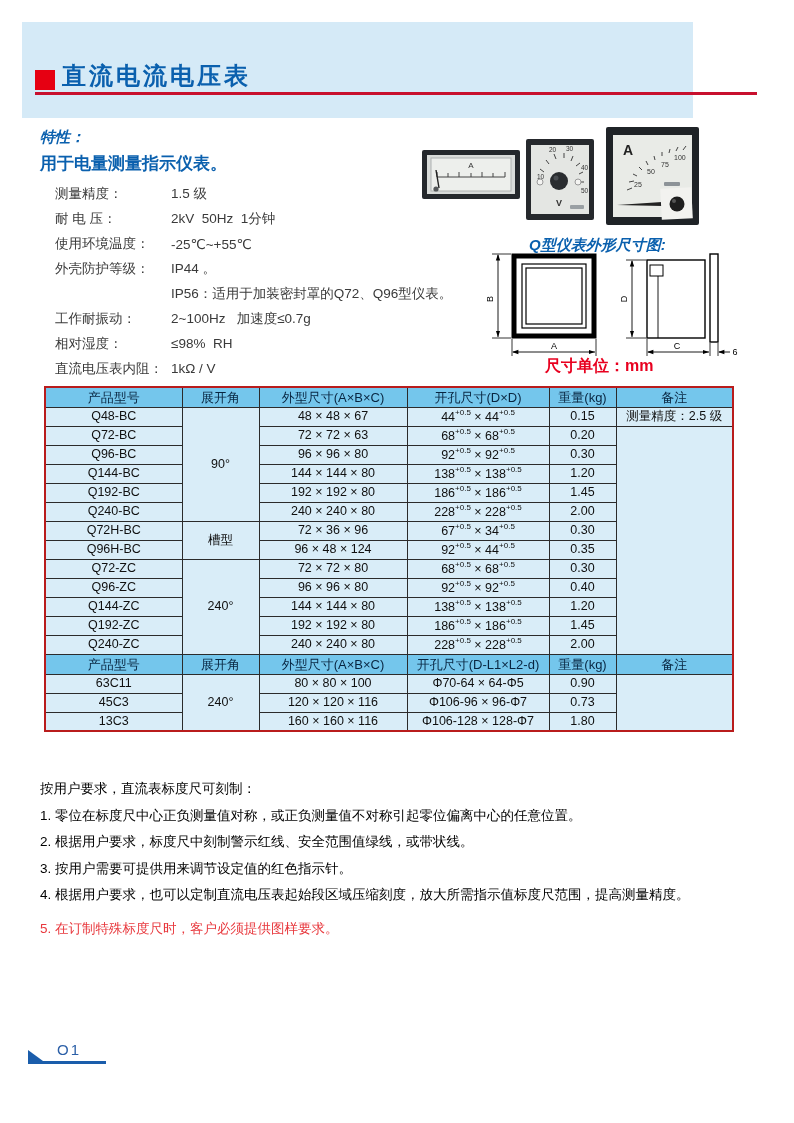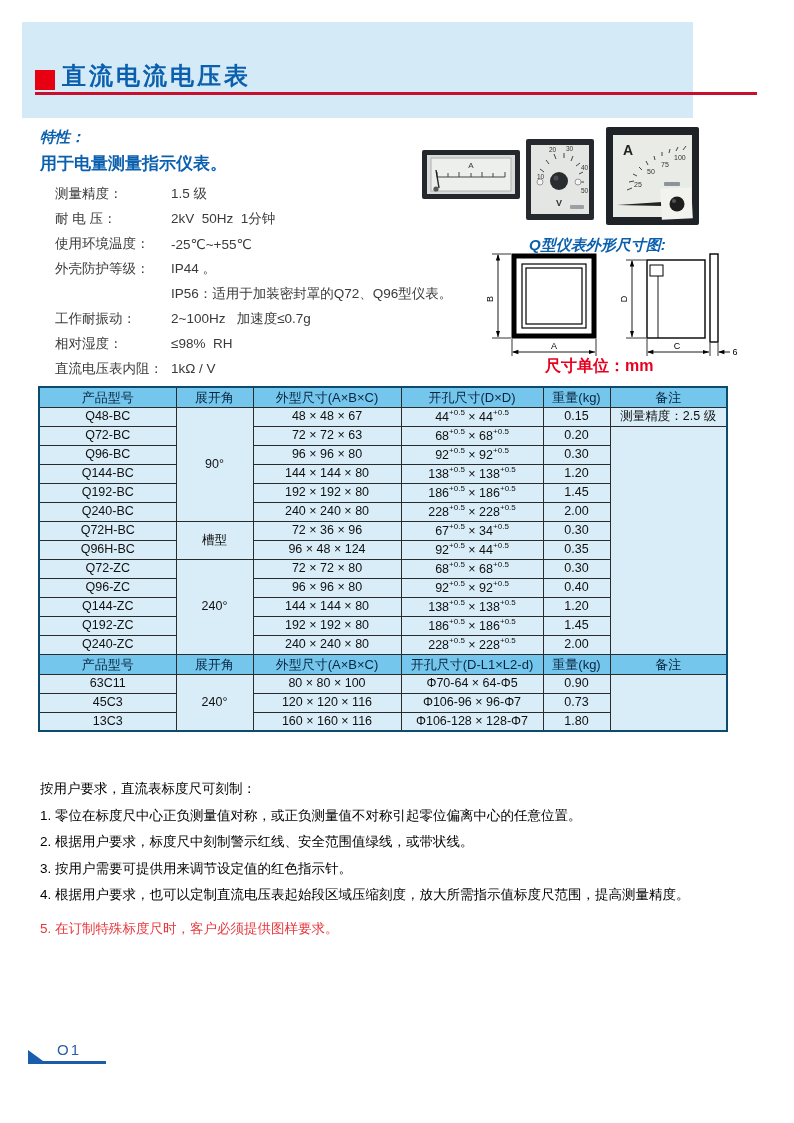--- a/index.html
+++ b/index.html
@@ -24,22 +24,22 @@
 
   
   .m1{left:422px;top:150px;} .m2{left:526px;top:139px;} .m3{left:606px;top:127px;}
 
   
   .diag-title{left:529px;top:236px;font-size:15px;font-weight:bold;color:#0a60ae;font-style:italic;}
   .diag{left:462px;top:252px;}
   .unit-label{left:545px;top:356px;font-size:16px;font-weight:bold;color:#e8001f;}
 
   
-  table.spec{position:absolute;left:38px;top:386px;width:688px;border-collapse:collapse;
-             table-layout:fixed;border:2px solid #0c4a6e;}
+  table.spec{position:absolute;left:44px;top:386px;width:688px;border-collapse:collapse;
+             table-layout:fixed;border:2px solid #b91c1c;}
   table.spec td{border:1px solid #2b2b2b;height:19px;text-align:center;vertical-align:middle;
                 font-size:12.5px;line-height:1;color:#101010;background:#d9edf8;padding:0 1px;
                 white-space:nowrap;overflow:hidden;}
   table.spec tr.thead td{background:#74c6ec;height:20px;font-size:13px;color:#082540;}
   table.spec sup{font-size:8px;position:relative;top:-1px;letter-spacing:0;}
 
   
   .note-list{left:40px;top:776px;width:712px;}
   .note-item{font-size:13.5px;color:#000000;line-height:26.5px;white-space:nowrap;}
   .note-item.red{color:#e8383d;margin-top:7px;}

